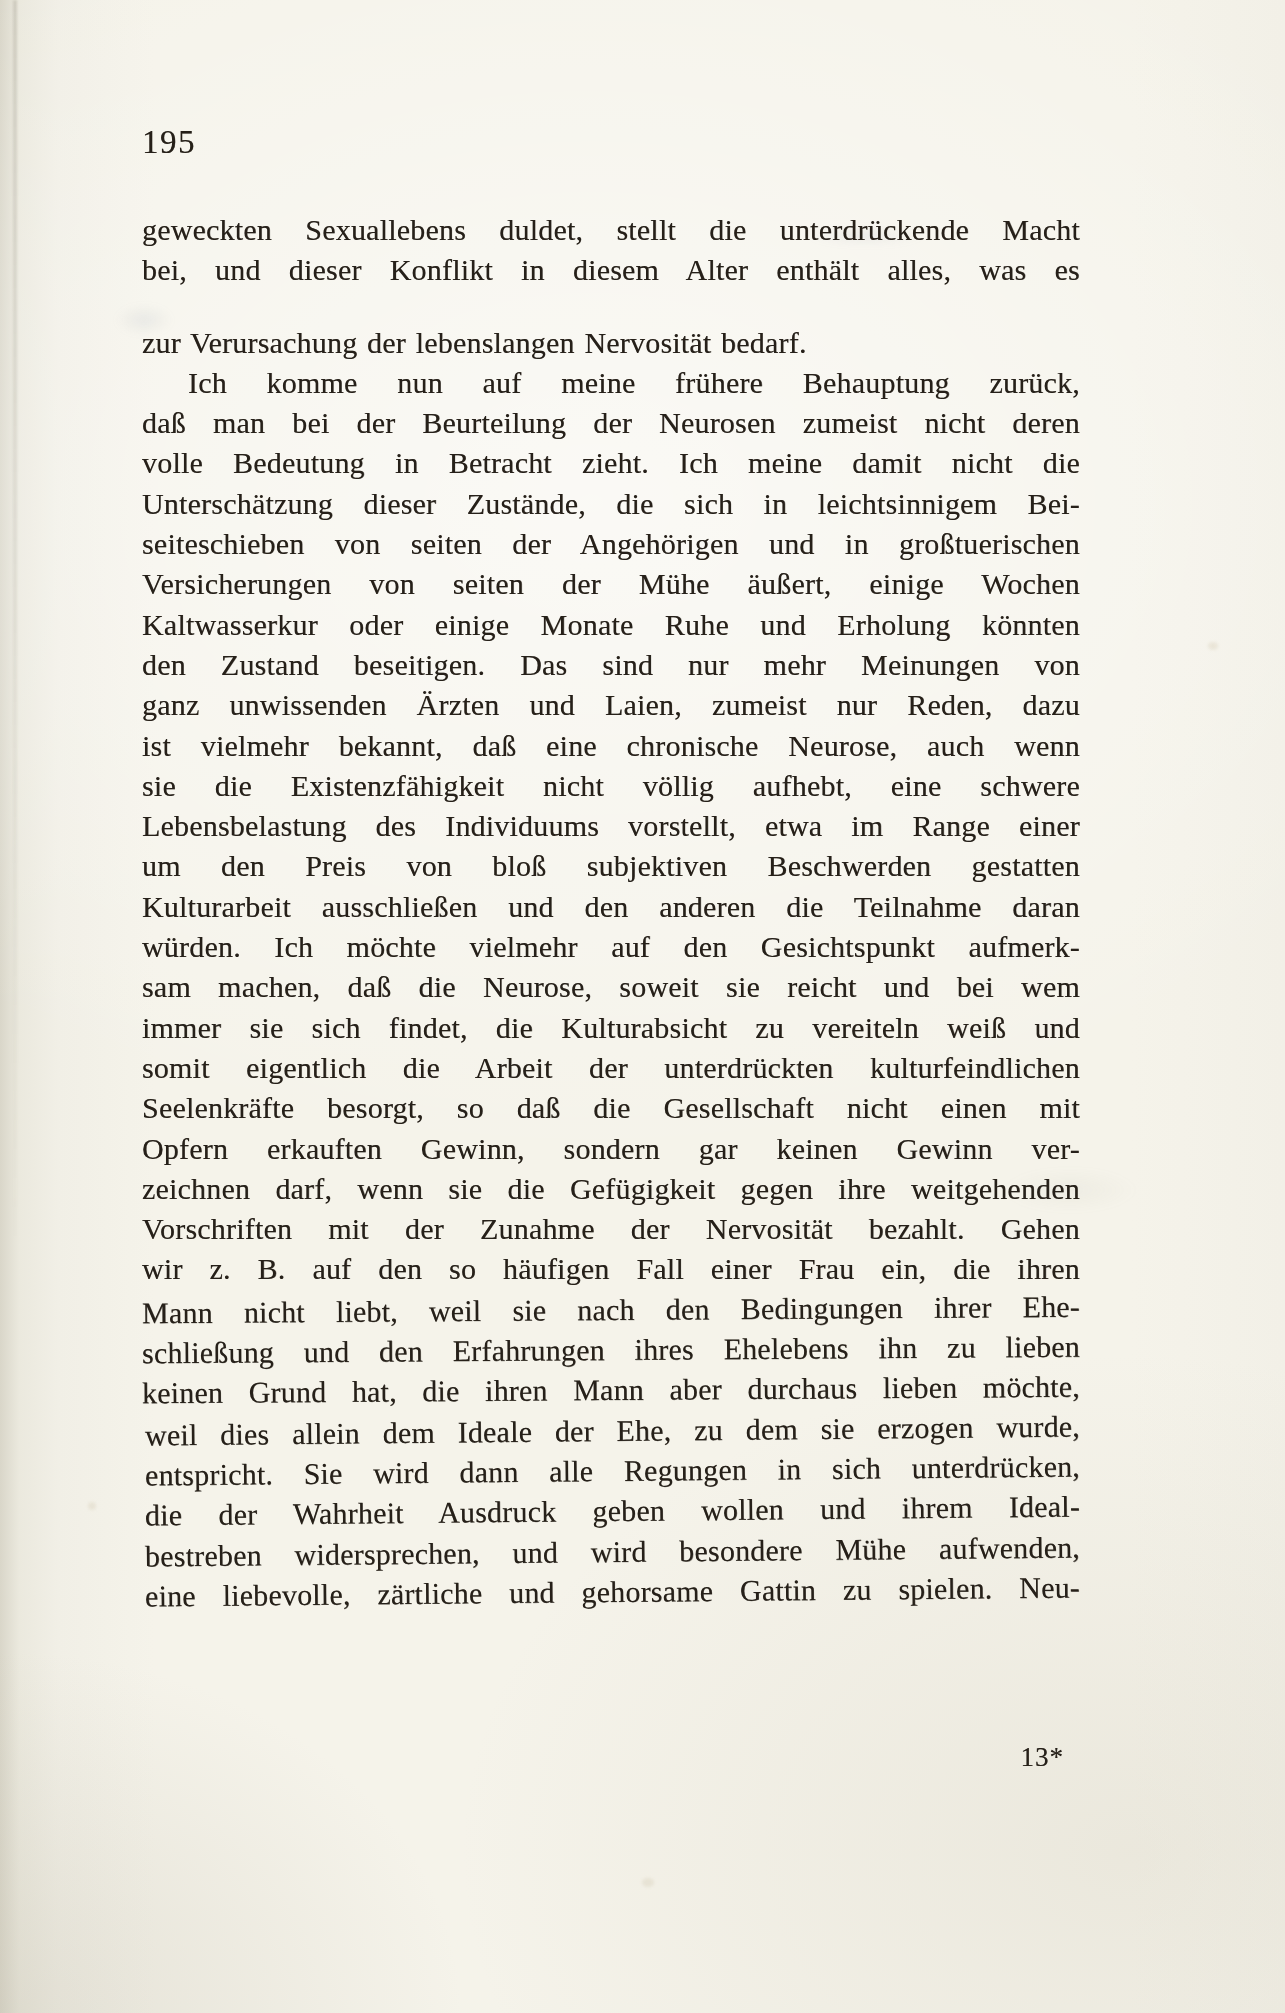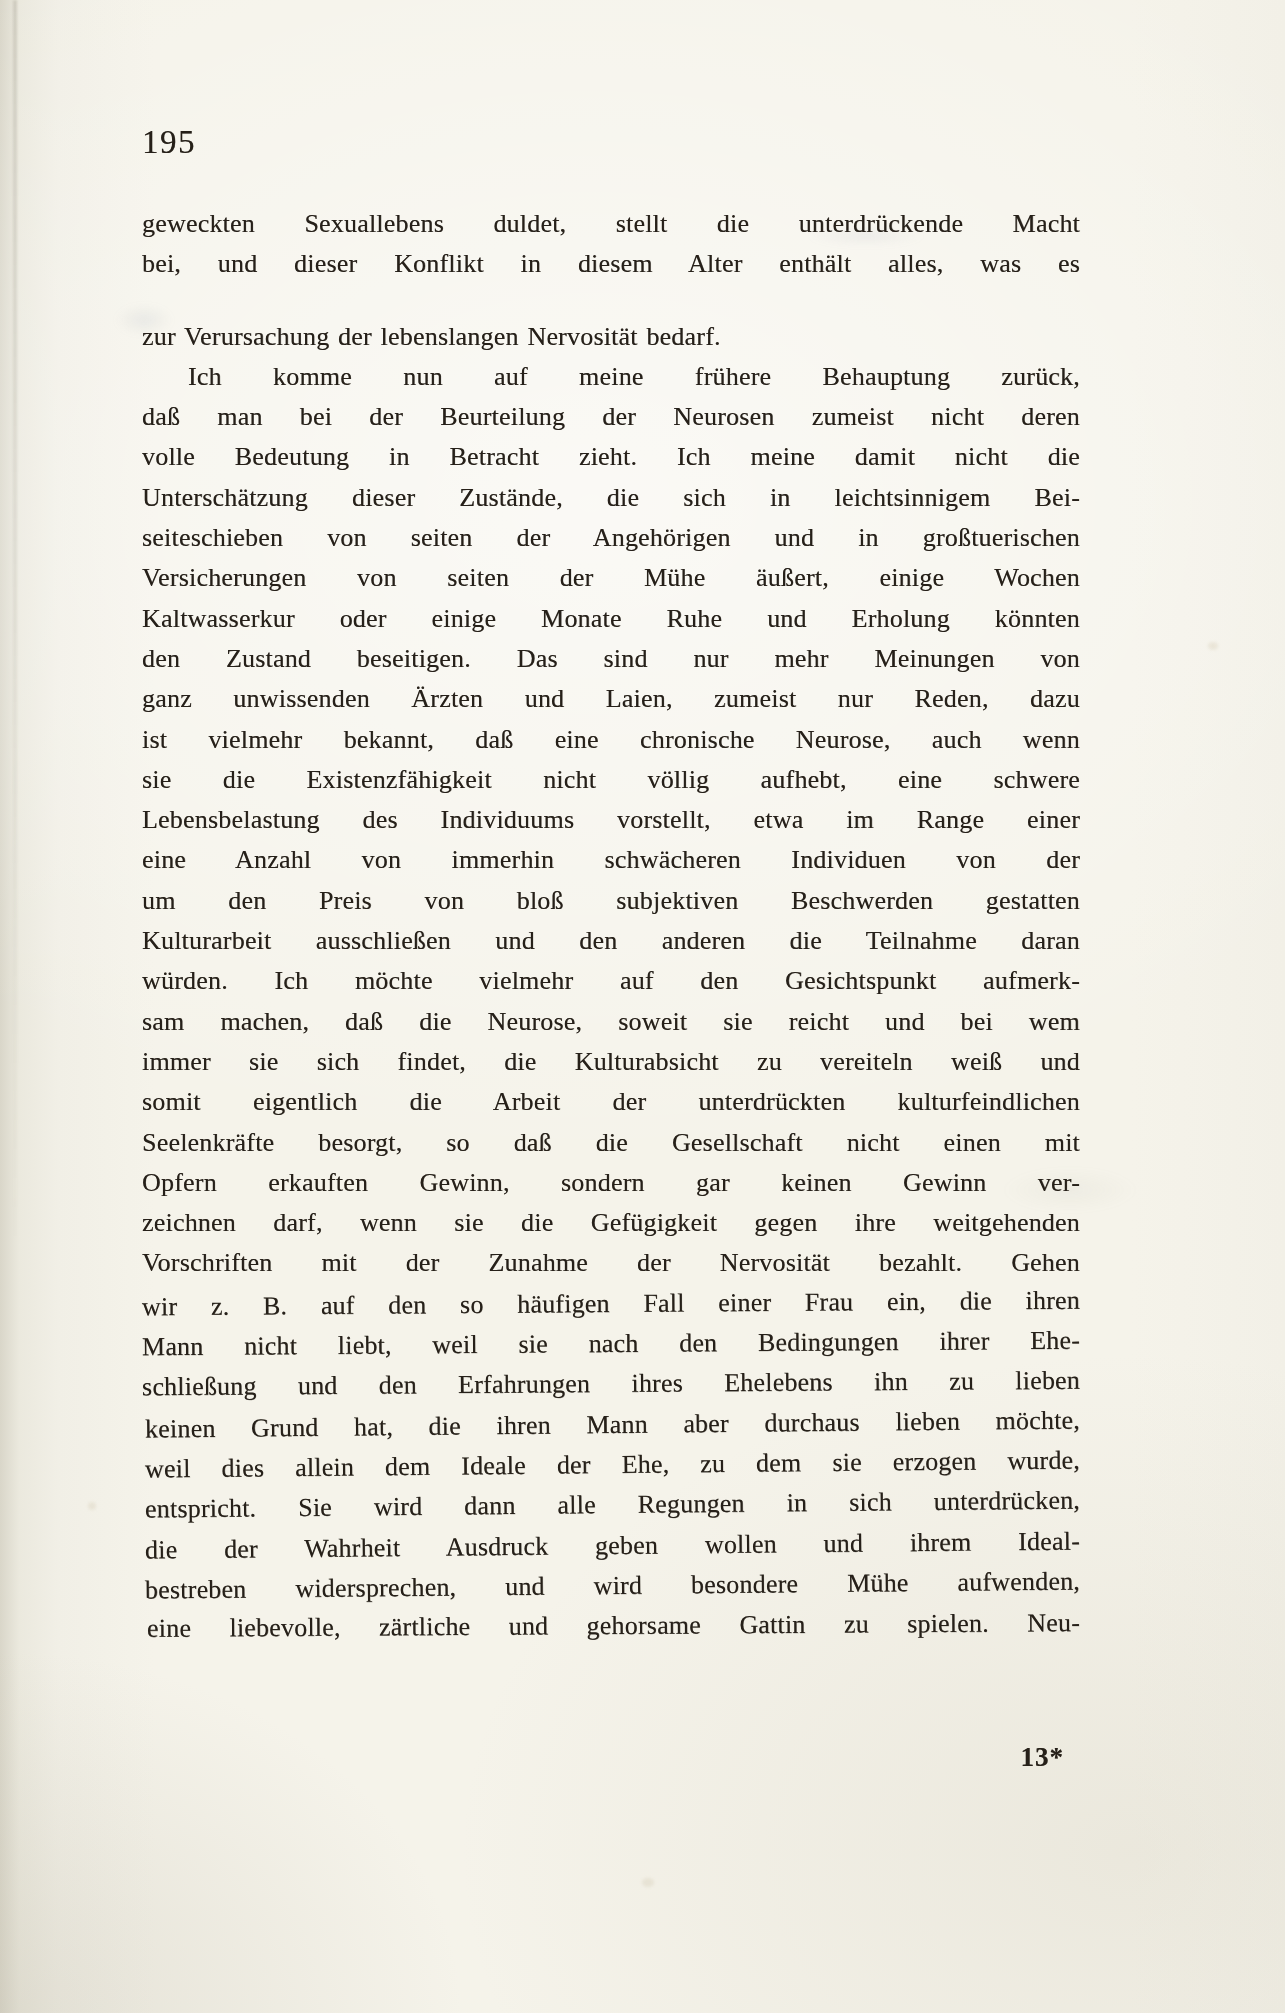--- a/index.html
+++ b/index.html
@@ -38,42 +38,41 @@
   .fox-1{left:1208px;top:642px;width:10px;height:8px;background:rgba(172,150,98,0.14);}
   .fox-2{left:88px;top:1502px;width:8px;height:8px;background:rgba(172,150,98,0.13);}
   .fox-3{left:642px;top:1878px;width:12px;height:9px;background:rgba(160,140,92,0.12);}
 
   .page-number{
     position:absolute;top:124px;left:142px;width:938px;
     text-align:left;font-size:33px;letter-spacing:1.5px;
     text-shadow:0.3px 0.3px 0.5px rgba(38,32,25,0.55);
   }
   .text-block{
-    position:absolute;top:204px;left:142px;width:938px;
-    font-size:26px;line-height:40.3px;
+    position:absolute;top:210px;left:142px;width:938px;
+    font-size:30px;line-height:40.3px;
     letter-spacing:0.2px;word-spacing:2px;
     text-shadow:0.3px 0.3px 0.6px rgba(38,32,25,0.5);
   }
   .line{
     height:40.3px;
     text-align:justify;
     text-align-last:justify;
   }
   .line.indent{text-indent:46px;}
   .line.para-end{text-align-last:left;margin-top:32px;}
   
   .line:nth-child(n+27){transform:rotate(-0.4deg);}
   .line:nth-child(n+30){transform:rotate(-0.55deg);margin-left:3px;}
   .line:nth-child(n+35){transform:rotate(-0.35deg);margin-left:5px;}
 
   .footer-mark{
     position:absolute;top:1742px;left:142px;width:922px;
     text-align:right;font-size:27px;letter-spacing:1px;
     text-shadow:0.3px 0.3px 0.5px rgba(38,32,25,0.55);
-    font-weight:bold;
   }
 </style>
 </head>
 <body>
 
 <div class="page">
   <div class="crease"></div>
   <div class="smudge smudge-1"></div>
   <div class="smudge smudge-2"></div>
   <div class="smudge smudge-3"></div>
@@ -92,21 +91,20 @@
       <div class="line">volle Bedeutung in Betracht zieht. Ich meine damit nicht die</div>
       <div class="line">Unterschätzung dieser Zustände, die sich in leichtsinnigem Bei-</div>
       <div class="line">seiteschieben von seiten der Angehörigen und in großtuerischen</div>
       <div class="line">Versicherungen von seiten der Mühe äußert, einige Wochen</div>
       <div class="line">Kaltwasserkur oder einige Monate Ruhe und Erholung könnten</div>
       <div class="line">den Zustand beseitigen. Das sind nur mehr Meinungen von</div>
       <div class="line">ganz unwissenden Ärzten und Laien, zumeist nur Reden, dazu</div>
       <div class="line">ist vielmehr bekannt, daß eine chronische Neurose, auch wenn</div>
       <div class="line">sie die Existenzfähigkeit nicht völlig aufhebt, eine schwere</div>
       <div class="line">Lebensbelastung des Individuums vorstellt, etwa im Range einer</div>
-      <div class="line">eine Anzahl von immerhin schwächeren Individuen von der</div>
       <div class="line">um den Preis von bloß subjektiven Beschwerden gestatten</div>
       <div class="line">Kulturarbeit ausschließen und den anderen die Teilnahme daran</div>
       <div class="line">würden. Ich möchte vielmehr auf den Gesichtspunkt aufmerk-</div>
       <div class="line">sam machen, daß die Neurose, soweit sie reicht und bei wem</div>
       <div class="line">immer sie sich findet, die Kulturabsicht zu vereiteln weiß und</div>
       <div class="line">somit eigentlich die Arbeit der unterdrückten kulturfeindlichen</div>
       <div class="line">Seelenkräfte besorgt, so daß die Gesellschaft nicht einen mit</div>
       <div class="line">Opfern erkauften Gewinn, sondern gar keinen Gewinn ver-</div>
       <div class="line">zeichnen darf, wenn sie die Gefügigkeit gegen ihre weitgehenden</div>
       <div class="line">Vorschriften mit der Zunahme der Nervosität bezahlt. Gehen</div>

